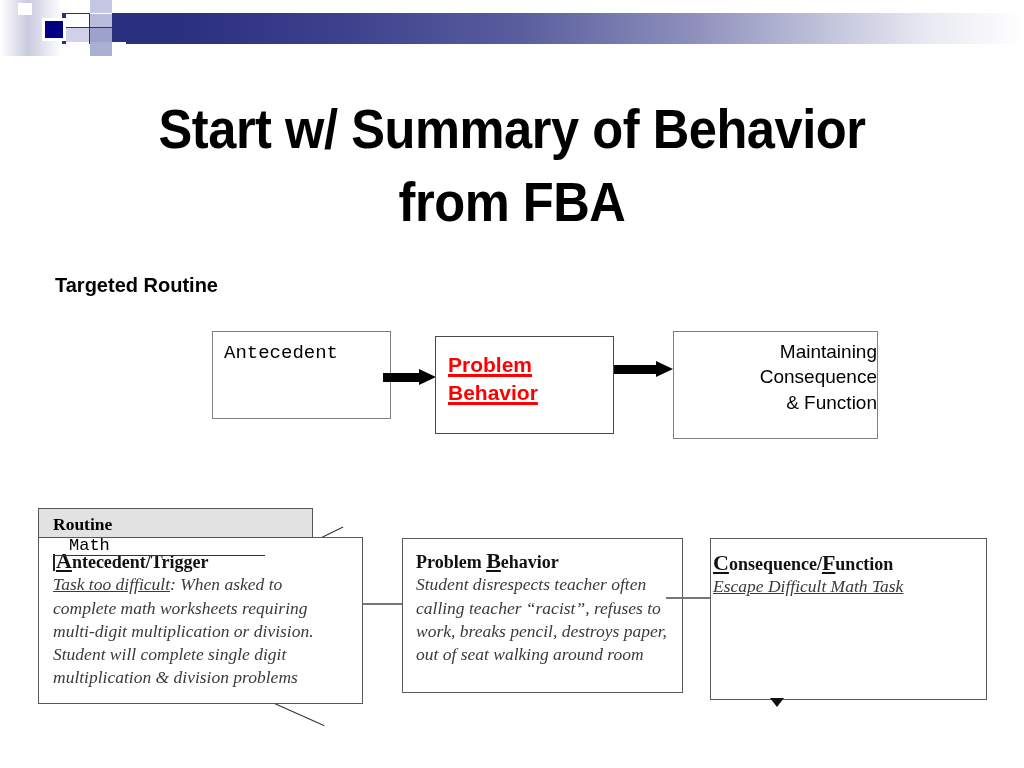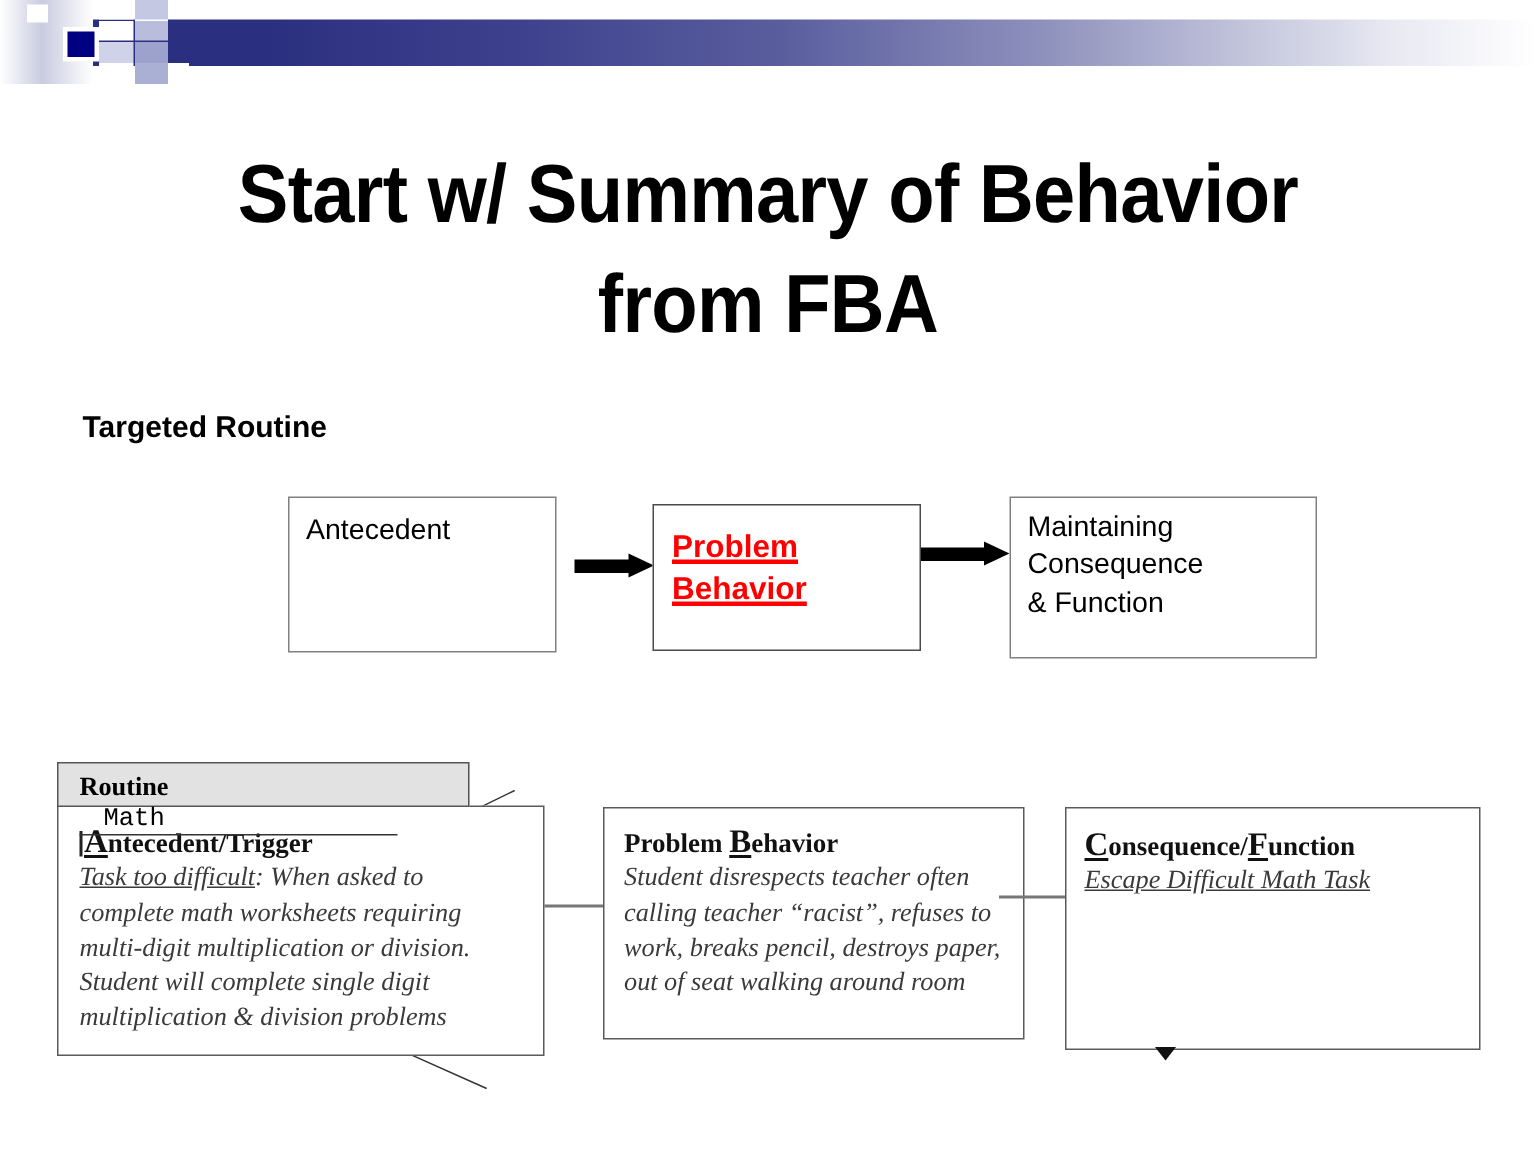--- a/index.html
+++ b/index.html
@@ -64,32 +64,32 @@
   
   .fbox {
     position: absolute;
     border: 1px solid #808080;
     background: #ffffff;
     box-sizing: border-box;
     font-size: 19px;
     line-height: 1.33;
     padding: 9px 0 0 11px;
   }
-  #box-antecedent { left: 192px; top: 331px; width: 179px; height: 104px; }
+  #box-antecedent { left: 212px; top: 331px; width: 179px; height: 88px; font-family: Liberation Mono, monospace; }
   #box-problem {
     left: 435px; top: 336px; width: 179px; height: 98px;
     border: 1px solid #4a4a4a;
     color: #ff0000;
     font-weight: bold;
     font-size: 21px;
     line-height: 1.35;
     padding: 14px 0 0 12px;
   }
   #box-problem span { text-decoration: underline; text-decoration-thickness: 3px; }
-  #box-maintaining { left: 673px; top: 331px; width: 205px; height: 108px; padding-top: 7px; }
+  #box-maintaining { left: 673px; top: 331px; width: 205px; height: 108px; padding-top: 7px; text-align: right; }
 
   .arrow-blk {
     position: absolute;
     height: 17px;
   }
   .arrow-blk .shaft {
     position: absolute;
     left: 0; top: 4px;
     height: 9px;
     background: #000000;
@@ -166,21 +166,21 @@
     height: 17px;
     vertical-align: -3px;
     margin-right: 1px;
   }
   #panel2 {
     left: 402px; top: 538px; width: 281px; height: 155px;
     padding: 9px 0 0 13px;
   }
   #panel3 {
     left: 710px; top: 538px; width: 277px; height: 162px;
-    padding: 11px 0 0 12px;
+    padding: 11px 0 0 2px;
   }
   #panel3 .p-body .line1 { margin-bottom: 9px; }
 
   
   .thin-arrow { position: absolute; height: 11px; }
   .thin-arrow .ln {
     position: absolute; left: 0; top: 5px; height: 1.5px; background: #777777;
   }
   .thin-arrow .hd {
     position: absolute; top: 0;

